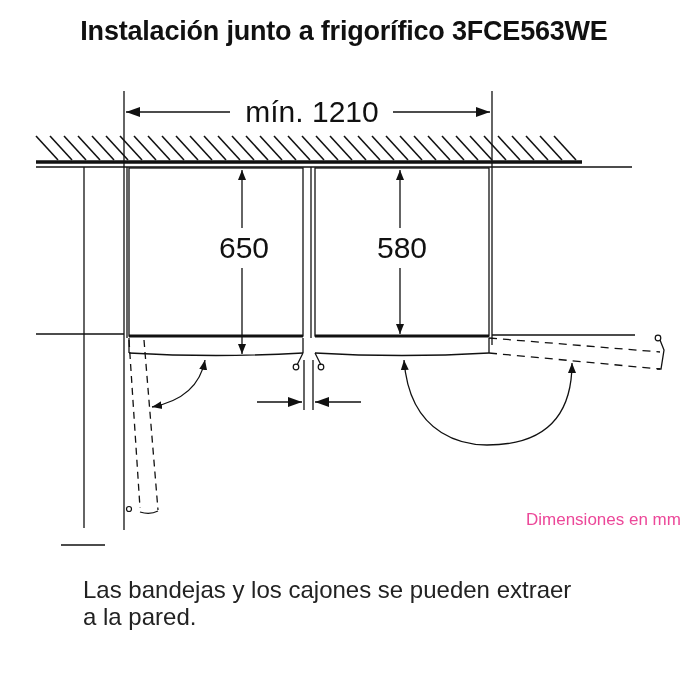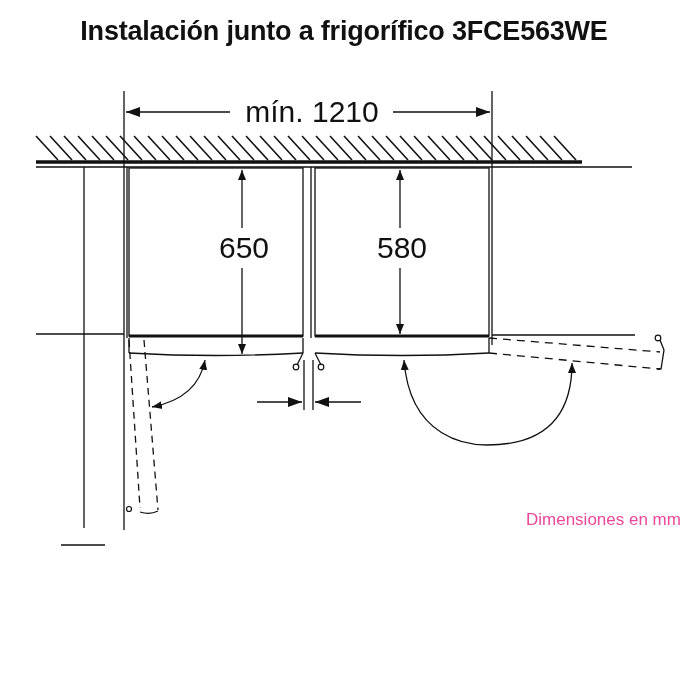--- a/index.html
+++ b/index.html
@@ -152,13 +152,15 @@
     <line x1="489" y1="353" x2="660" y2="369"></line>
   </g>
   <path d="M660,340 L664,350 L661,369 L657,369" stroke="#111" stroke-width="1.3" fill="none"></path>
 
   <path d="M404,360 C410,440 470,445 487,445 C530,445 572,430 572,363" stroke="#111" stroke-width="1.3" fill="none" marker-start="url(#arr)" marker-end="url(#arr)"></path>
 </svg>
 
 <div class="units">Dimensiones en mm</div>
 
 <div class="note">
+  <div>Las bandejas y los cajones se pueden extraer</div>
+  <div>a la pared.</div>
 </div>
 
 </body></html>

